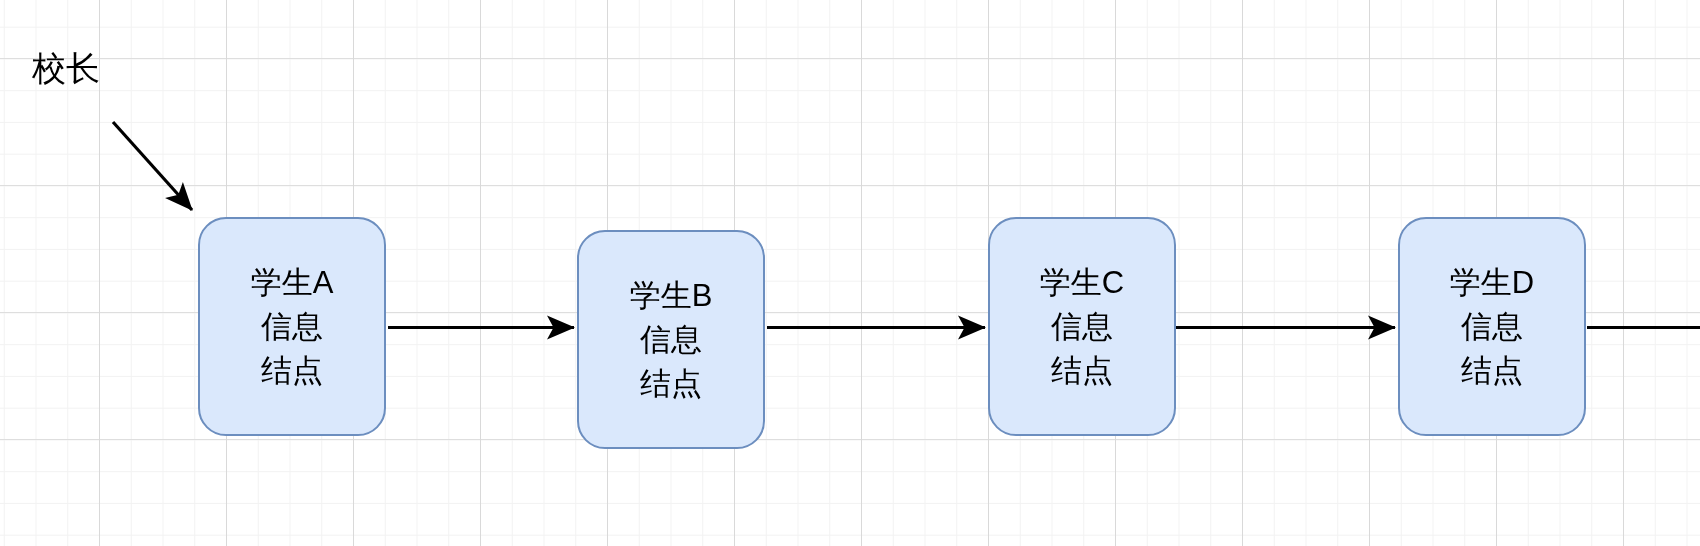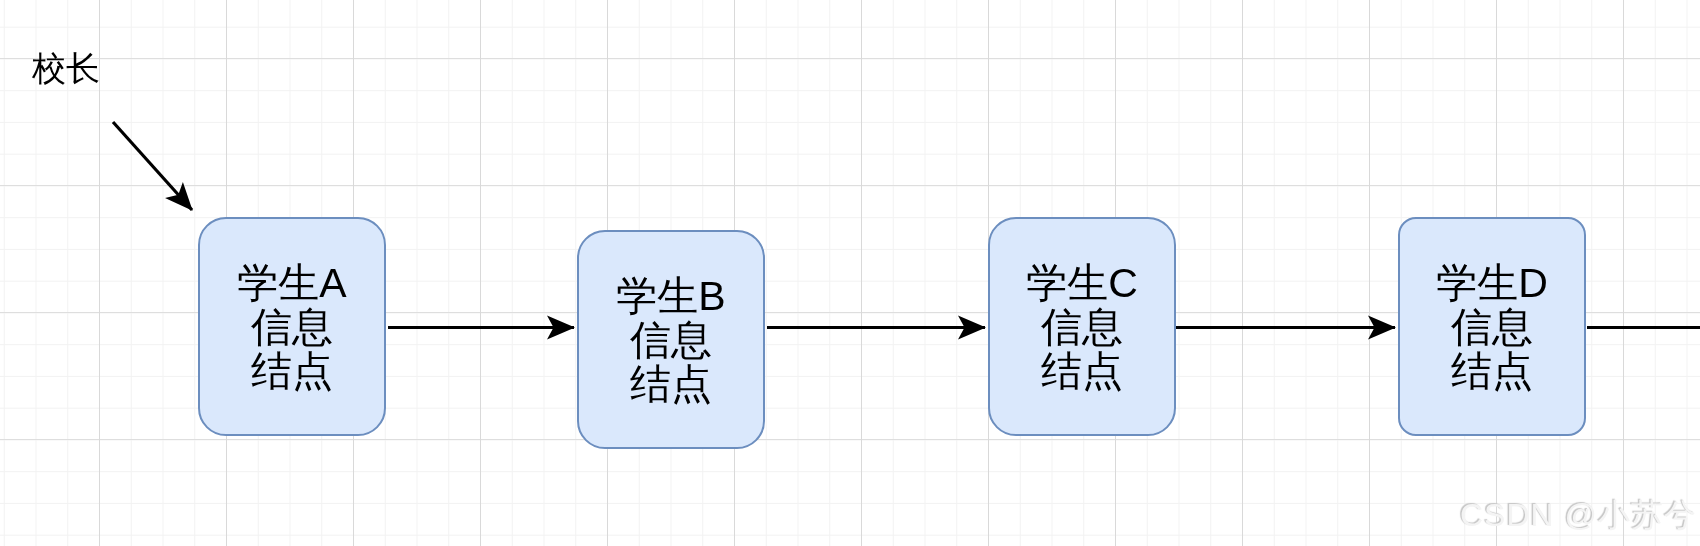--- a/index.html
+++ b/index.html
@@ -44,29 +44,29 @@
     width: 188px;
     height: 219px;
     box-sizing: border-box;
     background: #dae8fc;
     border: 2.5px solid #6c8ebf;
     border-radius: 28px;
     display: flex;
     align-items: center;
     justify-content: center;
     text-align: center;
-    font-size: 41px;
+    font-size: 31px;
     line-height: 44px;
     color: #000000;
     white-space: pre-line;
   }
   .node-a { left: 198px; }
   .node-b { left: 577px; margin-top: 13px; }
   .node-c { left: 988px; text-align: center; }
-  .node-d { left: 1398px; border-radius: 18px; }
+  .node-d { left: 1398px; }
   .watermark {
     position: absolute;
     right: 3px;
     top: 494px;
     font-size: 32px;
     color: #f4f4f4;
     text-shadow: -1.5px -1.5px 1px #c6c6c6;
     white-space: nowrap;
     letter-spacing: 1px;
   }
@@ -97,15 +97,14 @@
   <div class="node node-b">学生B
 信息
 结点</div>
   <div class="node node-c">学生C
 信息
 结点</div>
   <div class="node node-d">学生D
 信息
 结点</div>
 
-  <div class="watermark">CSDN @小苏兮</div>
 
 </div>
 
 </body></html>

